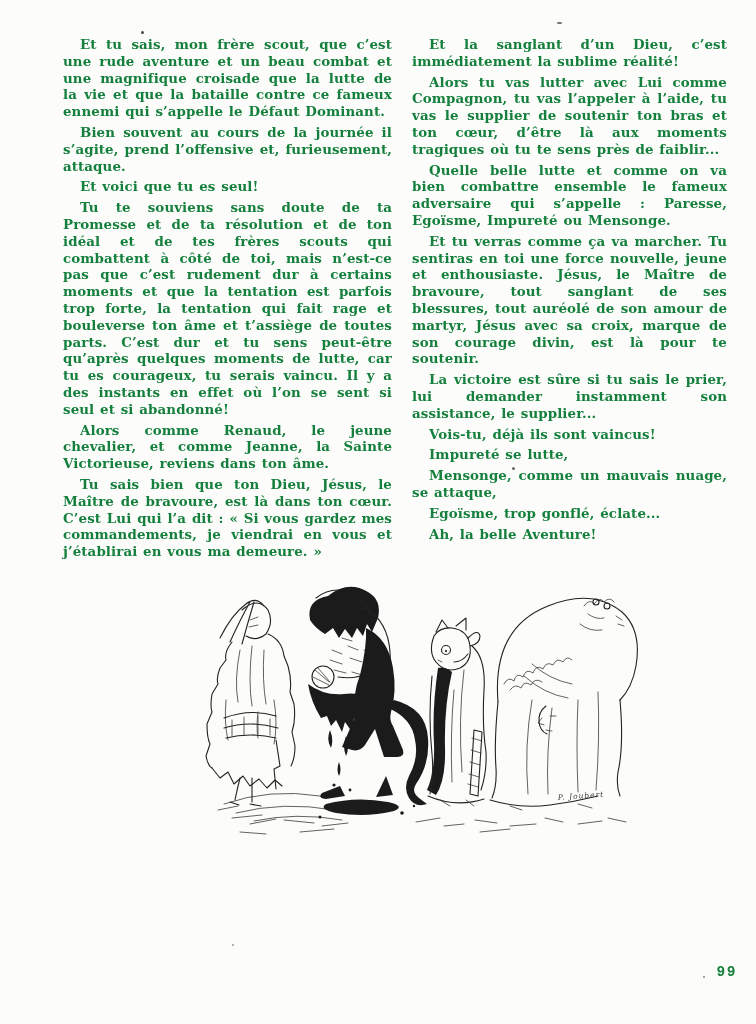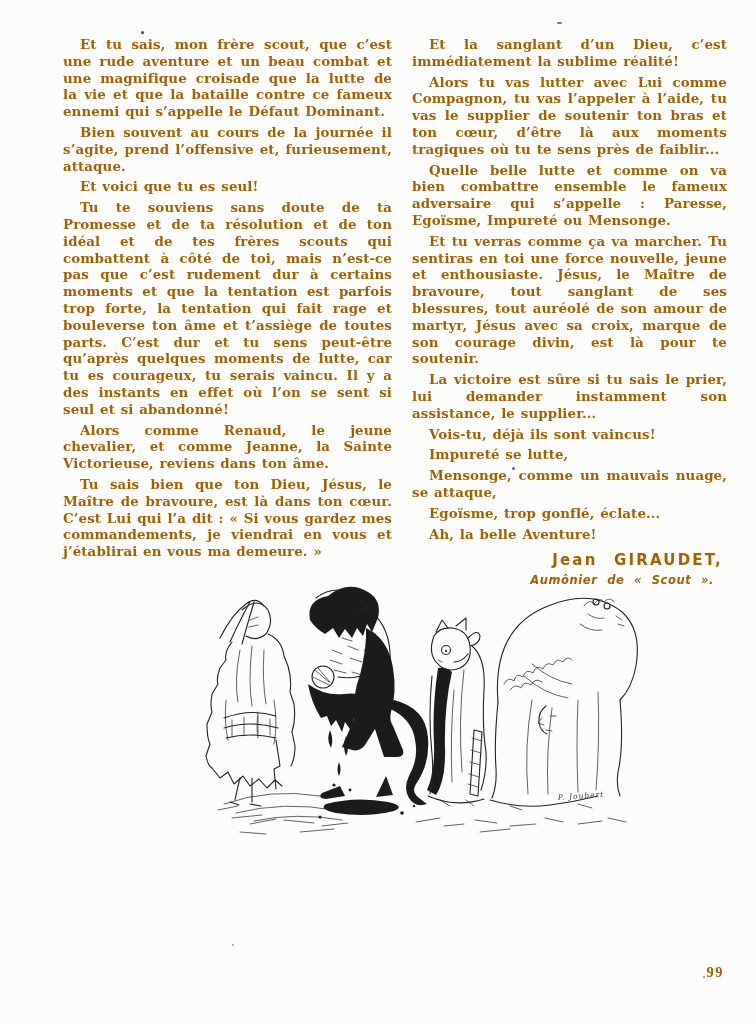--- a/index.html
+++ b/index.html
@@ -3,21 +3,21 @@
 <meta charset="utf-8">
 <style>
   html,body{margin:0;padding:0;}
   body{
     width:756px;height:1024px;
     background:#fcfcfa;
     font-family:"DejaVu Serif","Liberation Serif",serif;
   }
   .page{
     position:relative;width:756px;height:1024px;overflow:hidden;
-    background:#fcfcfa;color:#a16207;
+    background:#fcfcfa;color:#15803d;
   }
   .text-columns{
     position:absolute;top:36px;left:63px;
     display:flex;gap:20px;
   }
   .column{font-weight:700;}
   .column-left{width:329px;}
   .column-right{width:315px;}
   .column p{
     margin:0 0 4px 0;
@@ -37,22 +37,22 @@
   }
   .sig-role{
     font-size:11.5px;font-style:italic;font-weight:700;
     letter-spacing:0.6px;word-spacing:5px;
     margin:4px 13px 0 0;
   }
   .illustration{
     position:absolute;left:180px;top:580px;width:500px;height:260px;margin:0;
   }
   .page-number{
-    position:absolute;top:964px;right:32px;
-    font-family:Liberation Serif, serif;
+    position:absolute;top:964px;right:19px;
+    font-family:Liberation Mono, monospace;
     font-size:14.5px;font-weight:700;letter-spacing:1.5px;
   }
   .speck{position:absolute;background:#4a4a4a;border-radius:50%;}
   .speck.s1{left:141px;top:31px;width:3px;height:3px;}
   .speck.s2{left:557px;top:22px;width:5px;height:2px;border-radius:1px;background:#777;}
   .speck.s3{left:512px;top:467px;width:3px;height:3px;background:#666;}
   .speck.s4{left:232px;top:944px;width:2px;height:2px;background:#999;}
   .speck.s5{left:703px;top:976px;width:2px;height:2px;background:#888;}
   svg .ln{fill:none;stroke:#222;stroke-width:1.1;stroke-linecap:round;stroke-linejoin:round;}
   svg .lt{fill:none;stroke:#3a3a3a;stroke-width:0.8;stroke-linecap:round;}
@@ -78,24 +78,20 @@
       <p>Et la sanglant d’un Dieu, c’est immédiatement la sublime réalité!</p>
       <p>Alors tu vas lutter avec Lui comme Compagnon, tu vas l’appeler à l’aide, tu vas le supplier de soutenir ton bras et ton cœur, d’être là aux moments tragiques où tu te sens près de faiblir...</p>
       <p>Quelle belle lutte et comme on va bien combattre ensemble le fameux adversaire qui s’appelle : Paresse, Egoïsme, Impureté ou Mensonge.</p>
       <p>Et tu verras comme ça va marcher. Tu sentiras en toi une force nouvelle, jeune et enthousiaste. Jésus, le Maître de bravoure, tout sanglant de ses blessures, tout auréolé de son amour de martyr, Jésus avec sa croix, marque de son courage divin, est là pour te soutenir.</p>
       <p>La victoire est sûre si tu sais le prier, lui demander instamment son assistance, le supplier...</p>
       <p>Vois-tu, déjà ils sont vaincus!</p>
       <p>Impureté se lutte,</p>
       <p>Mensonge, comme un mauvais nuage, se attaque,</p>
       <p>Egoïsme, trop gonflé, éclate...</p>
       <p>Ah, la belle Aventure!</p>
-      <div class="signature">
-        <div class="sig-name">Jean GIRAUDET,</div>
-        <div class="sig-role">Aumônier de « Scout ».</div>
-      </div>
     </section>
   </div>
 
   <figure class="illustration">
     <svg viewBox="0 0 500 260" width="500" height="260" xmlns="http://www.w3.org/2000/svg">
 
       <g>
         <path class="lt" d="M38,230 l20,-4 M52,238 l30,-3 M70,244 l26,-5 M104,240 l30,3 M142,246 l26,-3
                             M236,242 l24,-4 M264,246 l20,-2 M295,240 l22,3 M330,246 l26,-2 M365,238 l18,4
                             M398,244 l24,-3 M428,238 l18,4 M300,252 l30,-3 M120,252 l34,-3 M60,252 l26,2"></path>

